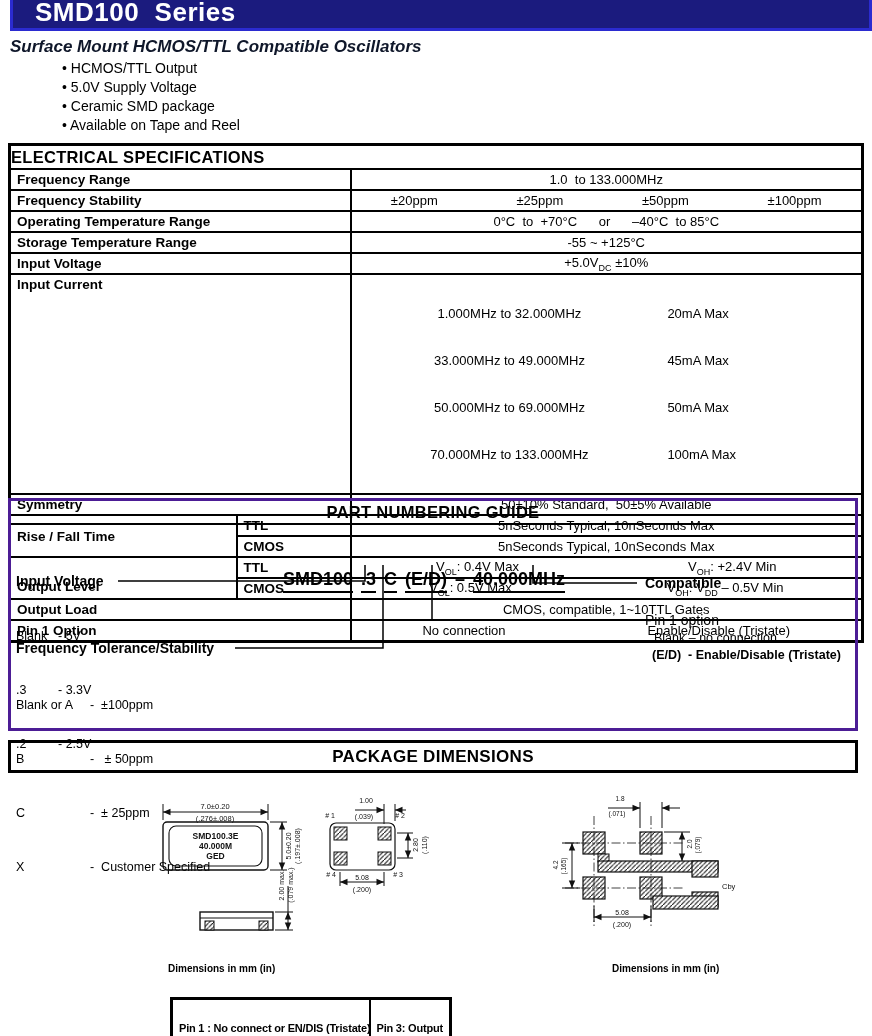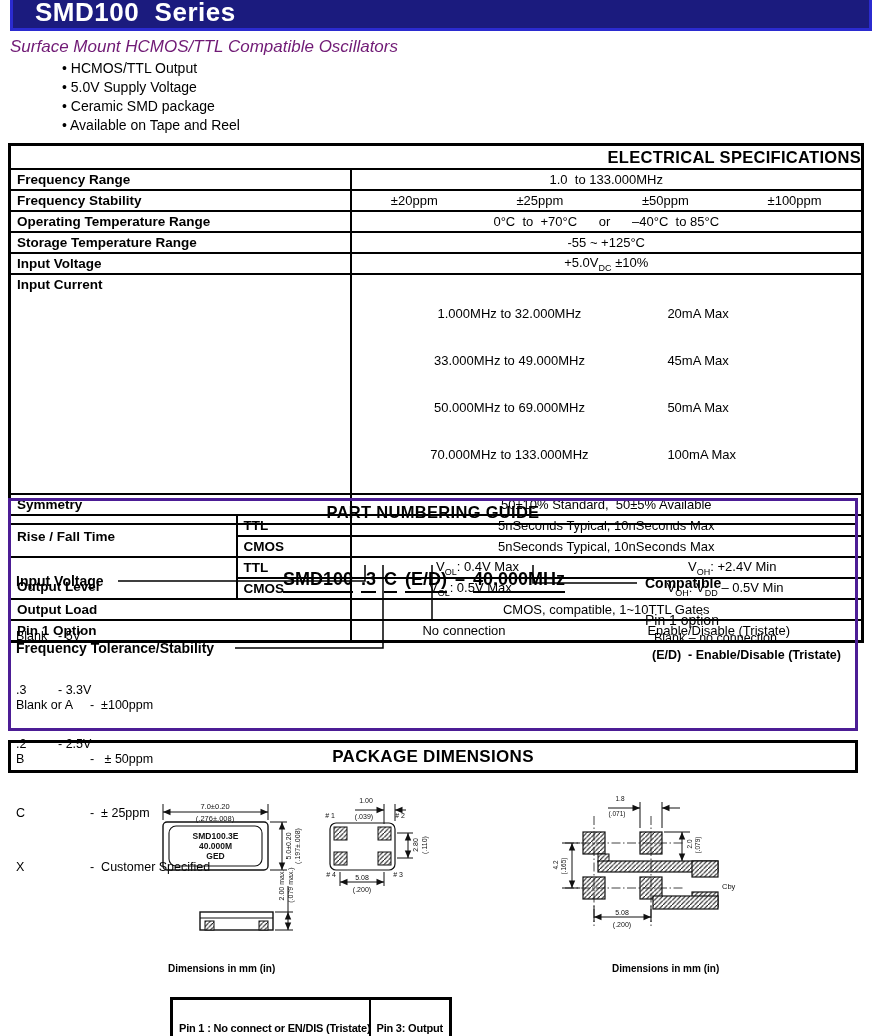--- a/index.html
+++ b/index.html
@@ -6,29 +6,29 @@
   #page{position:relative;width:872px;height:1036px;background:#ffffff;overflow:hidden;
         font-family:"Liberation Sans","DejaVu Sans",sans-serif;color:#000;}
   .abs{position:absolute;}
   .pre{white-space:pre;}
 
   
   #banner{left:10px;top:-5px;right:0;height:36px;background:#1b1b7e;border:3px solid #2b2bd0;
           box-sizing:border-box;display:flex;align-items:flex-end;}
   #banner .t{color:#fff;font-weight:bold;font-size:26px;line-height:29px;padding:0 0 1px 22px;
              white-space:pre;letter-spacing:.5px;}
-  #subtitle{left:10px;top:37px;color:#701a75;font-weight:normal;font-style:italic;font-size:17px;white-space:pre;}
+  #subtitle{left:10px;top:37px;color:#0f172a;font-weight:bold;font-style:italic;font-size:17px;white-space:pre;}
   #features{left:62px;top:59px;font-size:14px;line-height:19px;}
   #features .b::before{content:"\2022  ";}
 
   
   table.spec{position:absolute;left:8px;top:143px;width:856px;border-collapse:collapse;
              table-layout:fixed;border:3px solid #000;}
   .spec td{border:2px solid #000;font-size:13px;height:19px;padding:0;vertical-align:middle;overflow:hidden;}
-  .spec td.head{font-size:16.5px;font-weight:bold;text-align:right;height:22px;letter-spacing:.3px;}
+  .spec td.head{font-size:16.5px;font-weight:bold;text-align:left;height:22px;letter-spacing:.3px;}
   .spec td.lbl{font-weight:bold;font-size:13.5px;padding-left:6px;}
   .spec td.mid{font-weight:bold;font-size:13.5px;padding-left:6px;}
   .spec td.val{text-align:center;white-space:pre;}
   .spread{display:flex;justify-content:space-around;align-items:center;white-space:pre;}
   sub{font-size:9px;}
   .ic-line{display:grid;grid-template-columns:62% 38%;line-height:17px;}
   .ic-line .rg{text-align:center;}
   .ic-line .mx{text-align:left;}
 
   

